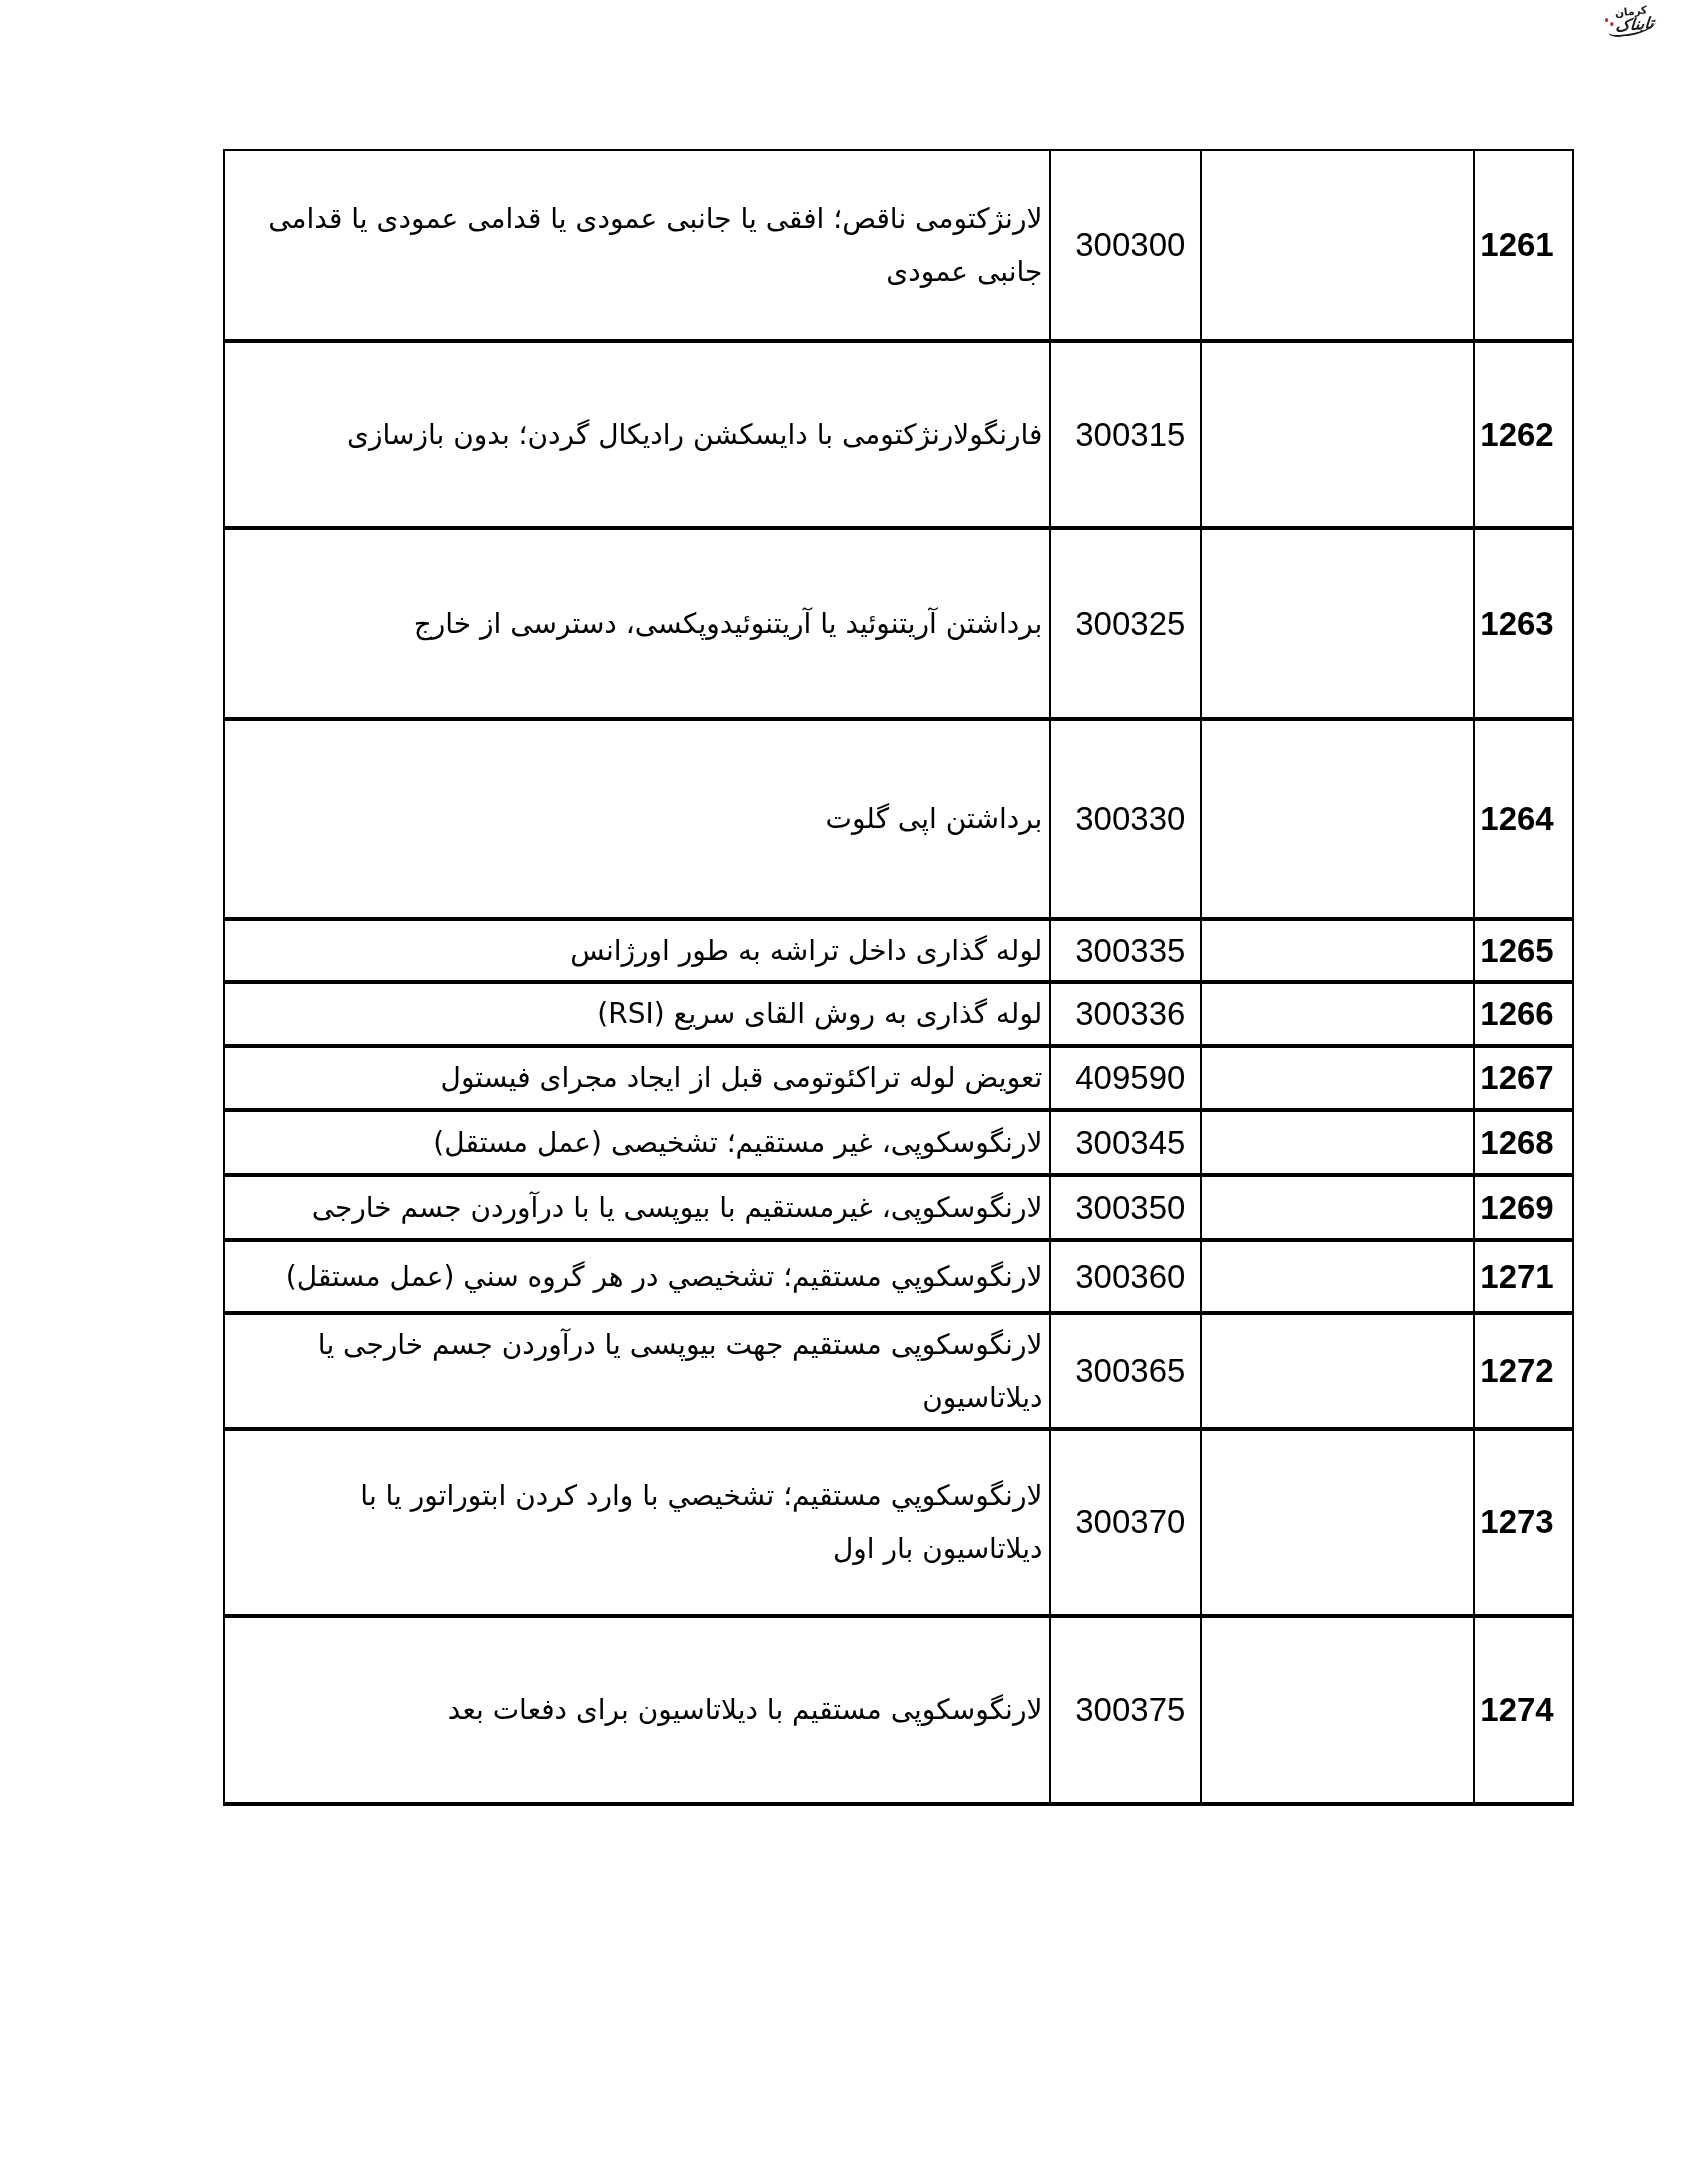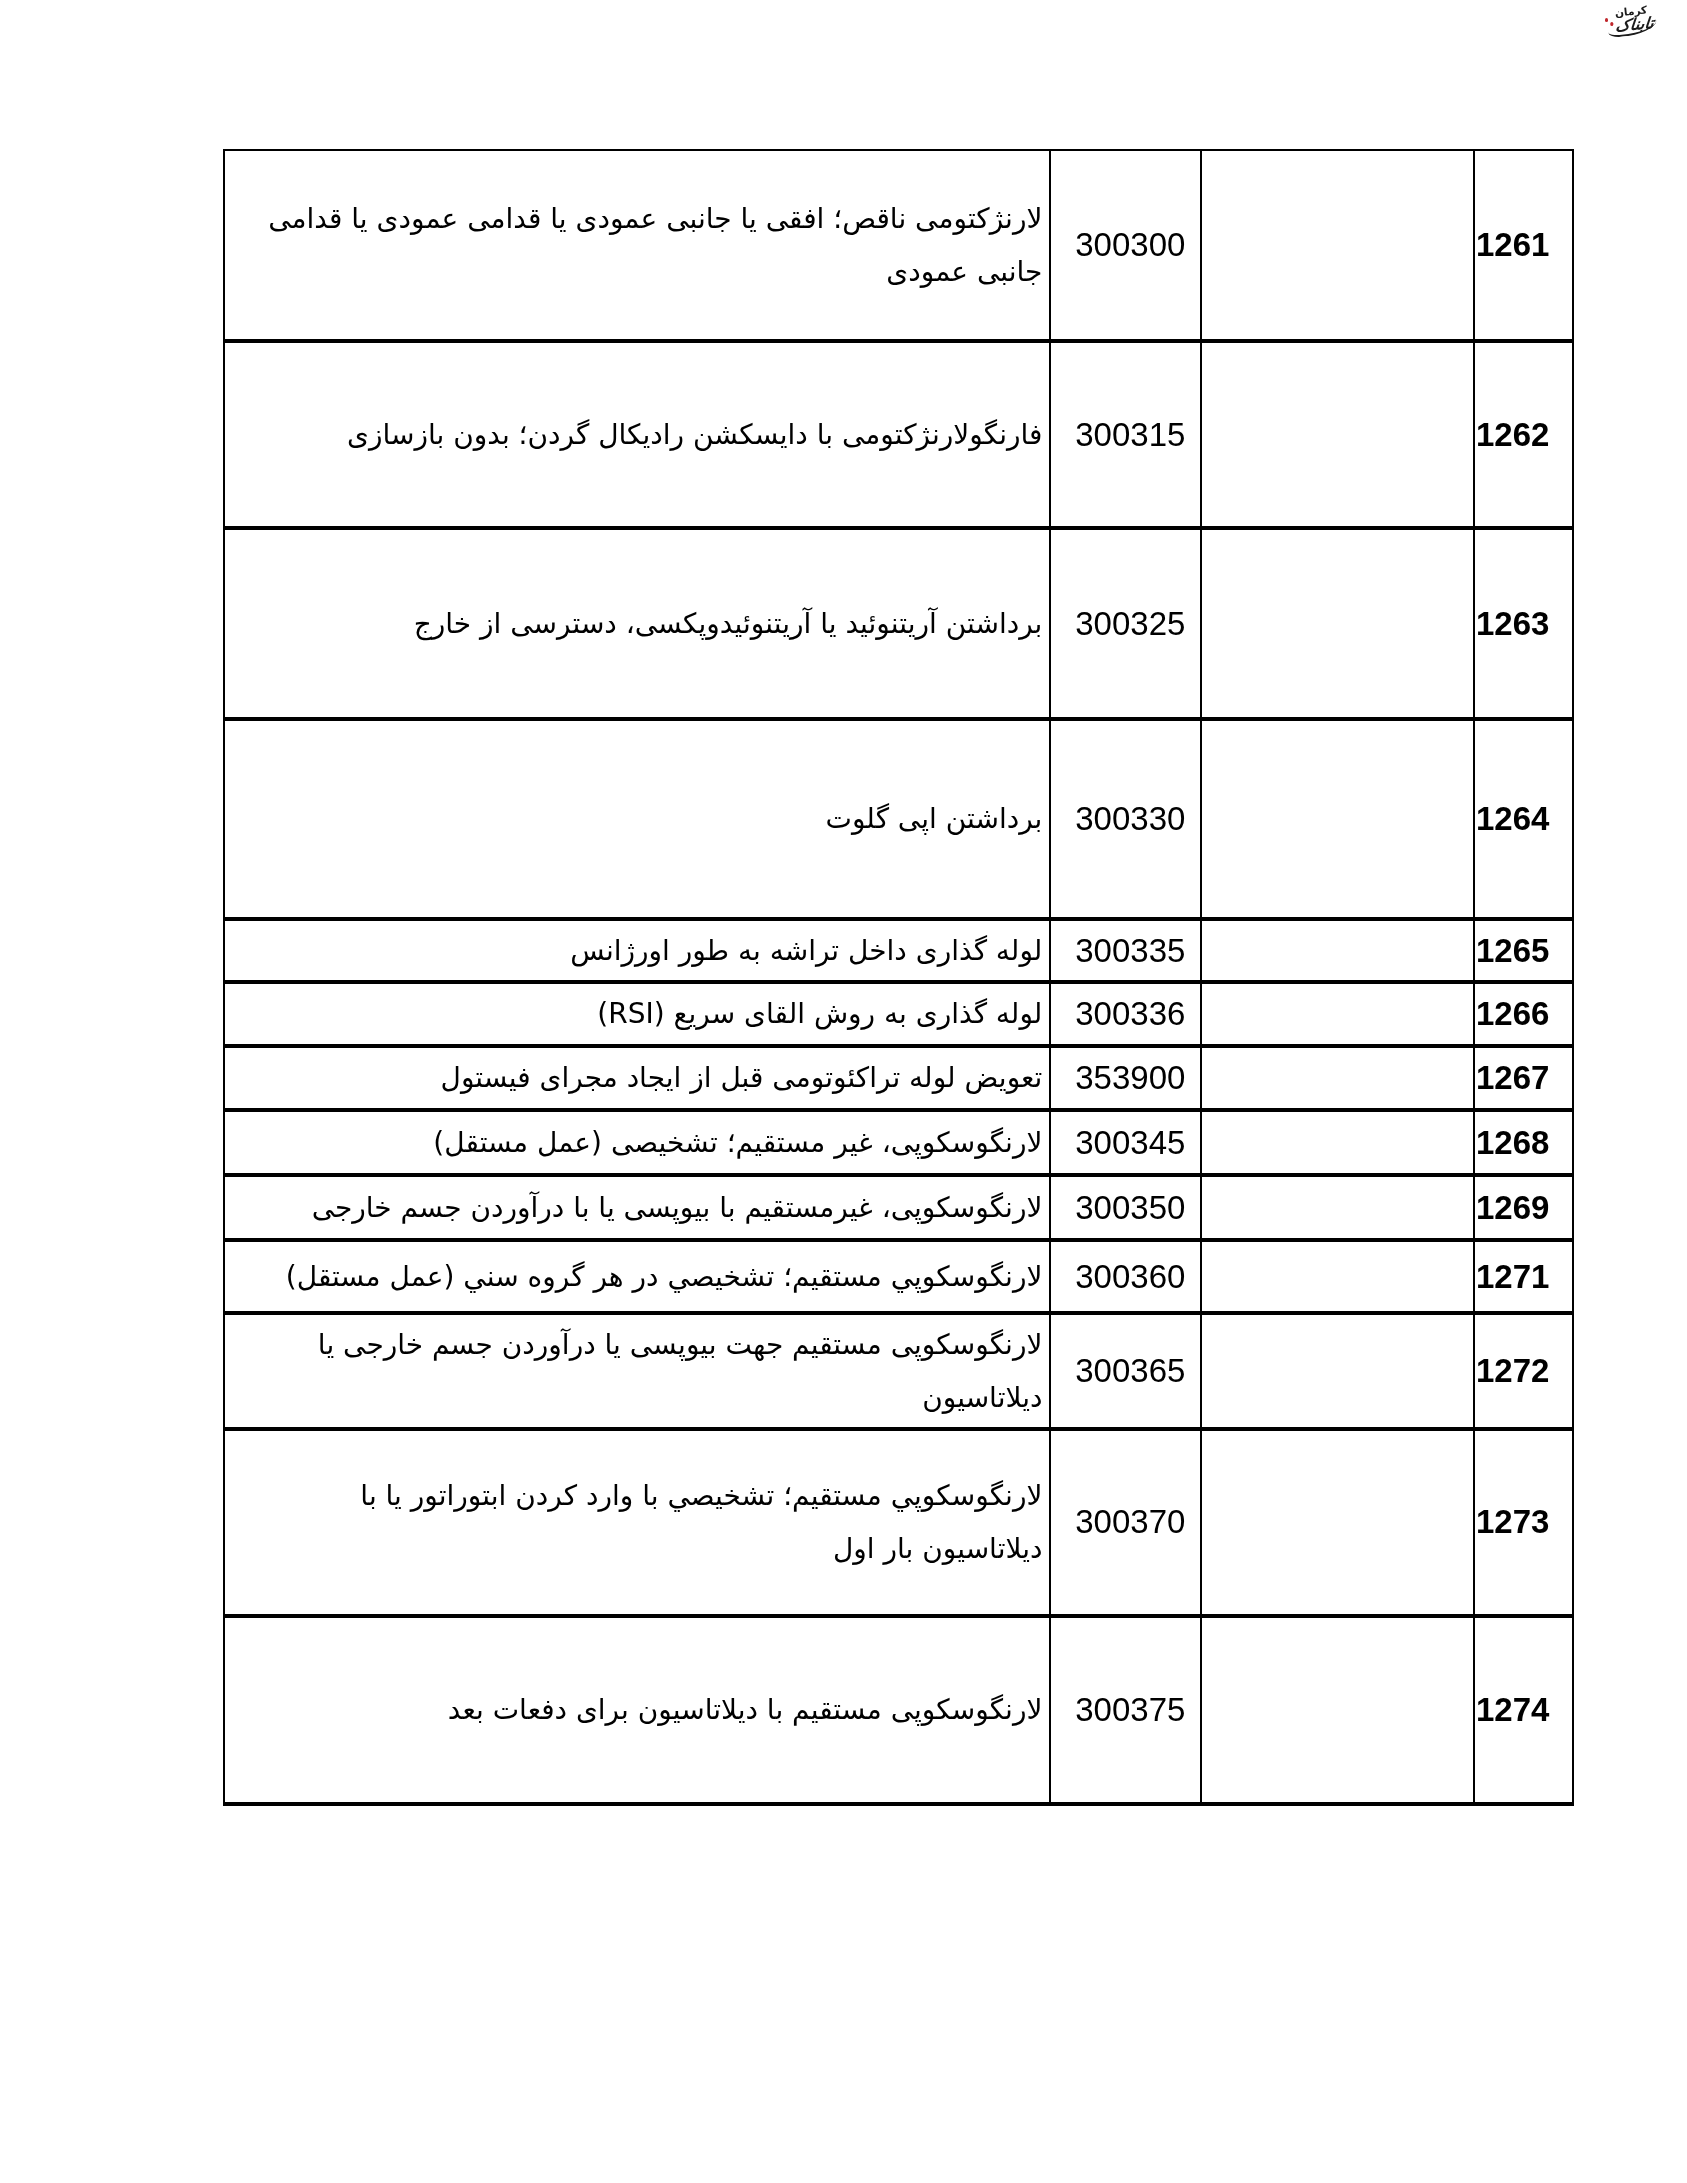--- a/index.html
+++ b/index.html
@@ -80,21 +80,21 @@
   td.code{
     direction:ltr;
     text-align:center;
     padding-left:10.6px;
     font-size:33px;
     color:#000;
     font-family:"Liberation Sans", sans-serif;
   }
   td.blank{background:#fff;}
   td.num{
-    text-align:left;
+    text-align:center;
     font-size:33px;
     font-weight:bold;
     color:#000;
     font-family:"Liberation Sans", sans-serif;
     padding-right:14px;
   }
 
   
   tr.r0{height:191px}
   tr.r1{height:187px}
@@ -161,21 +161,21 @@
         <td class="num">1265</td>
       </tr>
       <tr class="r5">
         <td class="desc">لوله گذاری به روش القای سریع (RSI)</td>
         <td class="code">300336</td>
         <td class="blank"></td>
         <td class="num">1266</td>
       </tr>
       <tr class="r6">
         <td class="desc">تعویض لوله تراکئوتومی قبل از ایجاد مجرای فیستول</td>
-        <td class="code">353900</td>
+        <td class="code">409590</td>
         <td class="blank"></td>
         <td class="num">1267</td>
       </tr>
       <tr class="r7">
         <td class="desc">لارنگوسکوپی، غیر مستقیم؛ تشخیصی (عمل مستقل)</td>
         <td class="code">300345</td>
         <td class="blank"></td>
         <td class="num">1268</td>
       </tr>
       <tr class="r8">

